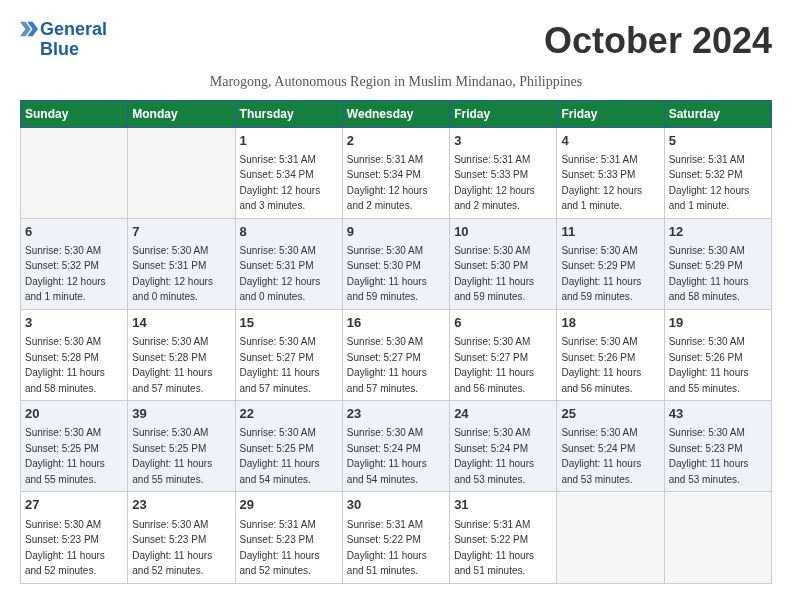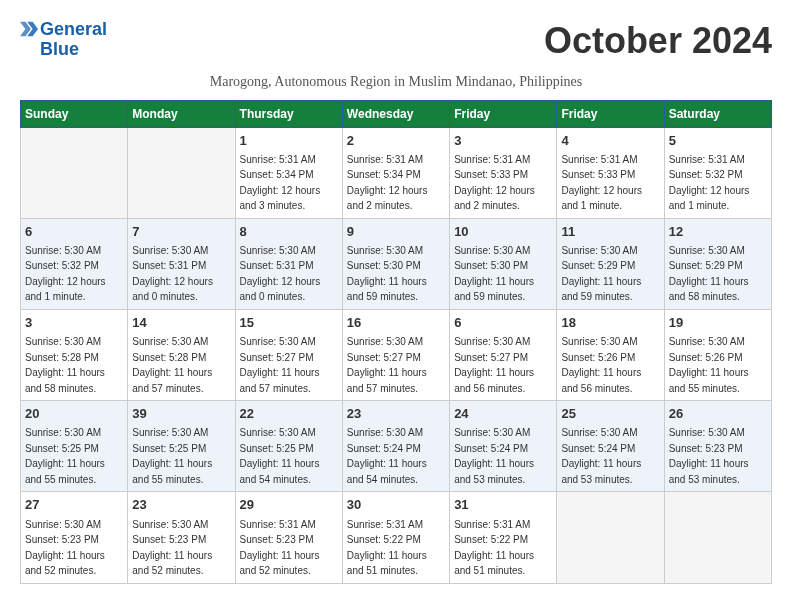--- a/index.html
+++ b/index.html
@@ -208,21 +208,21 @@
 Daylight: 11 hours and 54 minutes.</span></td>
         <td><span class="day-num">23</span><span class="day-info" style="white-space: pre-line;">Sunrise: 5:30 AM
 Sunset: 5:24 PM
 Daylight: 11 hours and 54 minutes.</span></td>
         <td><span class="day-num">24</span><span class="day-info" style="white-space: pre-line;">Sunrise: 5:30 AM
 Sunset: 5:24 PM
 Daylight: 11 hours and 53 minutes.</span></td>
         <td><span class="day-num">25</span><span class="day-info" style="white-space: pre-line;">Sunrise: 5:30 AM
 Sunset: 5:24 PM
 Daylight: 11 hours and 53 minutes.</span></td>
-        <td><span class="day-num">26</span><span class="day-info" style="white-space: pre-line;">Sunrise: 5:30 AM
+        <td><span class="day-num">43</span><span class="day-info" style="white-space: pre-line;">Sunrise: 5:30 AM
 Sunset: 5:23 PM
 Daylight: 11 hours and 53 minutes.</span></td>
       </tr>
       <tr>
         <td><span class="day-num">27</span><span class="day-info" style="white-space: pre-line;">Sunrise: 5:30 AM
 Sunset: 5:23 PM
 Daylight: 11 hours and 52 minutes.</span></td>
         <td><span class="day-num">23</span><span class="day-info" style="white-space: pre-line;">Sunrise: 5:30 AM
 Sunset: 5:23 PM
 Daylight: 11 hours and 52 minutes.</span></td>

